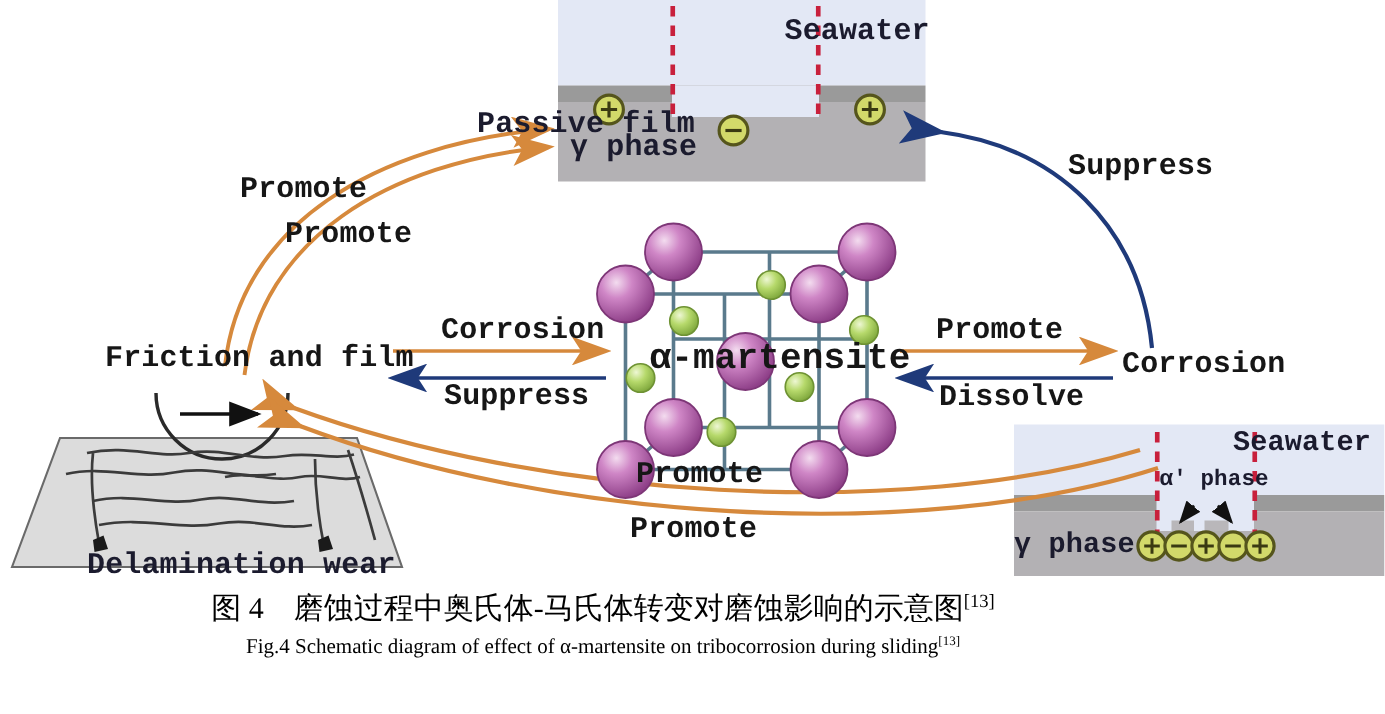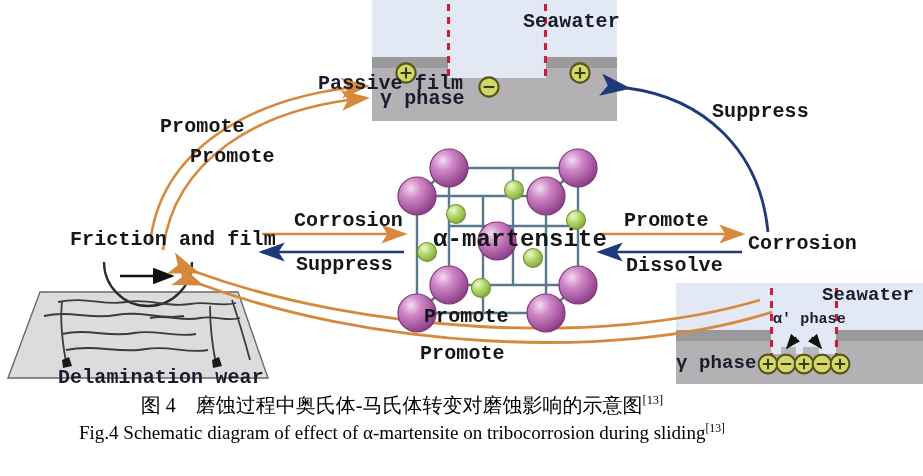--- a/index.html
+++ b/index.html
@@ -6,21 +6,21 @@
   body{width:923px;height:476px;position:relative;overflow:hidden;
        font-family:"Liberation Serif","DejaVu Serif",serif;color:#111;}
   .fig{position:absolute;left:0;top:0;width:923px;height:390px;}
   svg.layer{position:absolute;left:0;top:0;width:923px;height:390px;overflow:visible;}
   .lbl{position:absolute;white-space:nowrap;font-family:Liberation Mono, monospace;
        color:#161616;font-weight:700;letter-spacing:.1px;}
   .lbl-dark{color:#1b1b2e;}
   .cap{position:absolute;left:0;width:804px;text-align:center;
        font-family:"Liberation Serif","DejaVu Serif",serif;color:#000;}
   .cap-cn{top:392px;font-size:20px;}
-  .cap-en{top:422px;font-size:19px;}
+  .cap-en{top:422px;font-size:14px;}
   sup{font-size:.62em;vertical-align:super;}
 </style>
 </head>
 <body>
 
 <div class="fig">
 
   <svg class="layer" viewBox="0 0 923 390">
     <defs>
       <radialGradient id="gPurple" cx="34%" cy="30%" r="72%">

